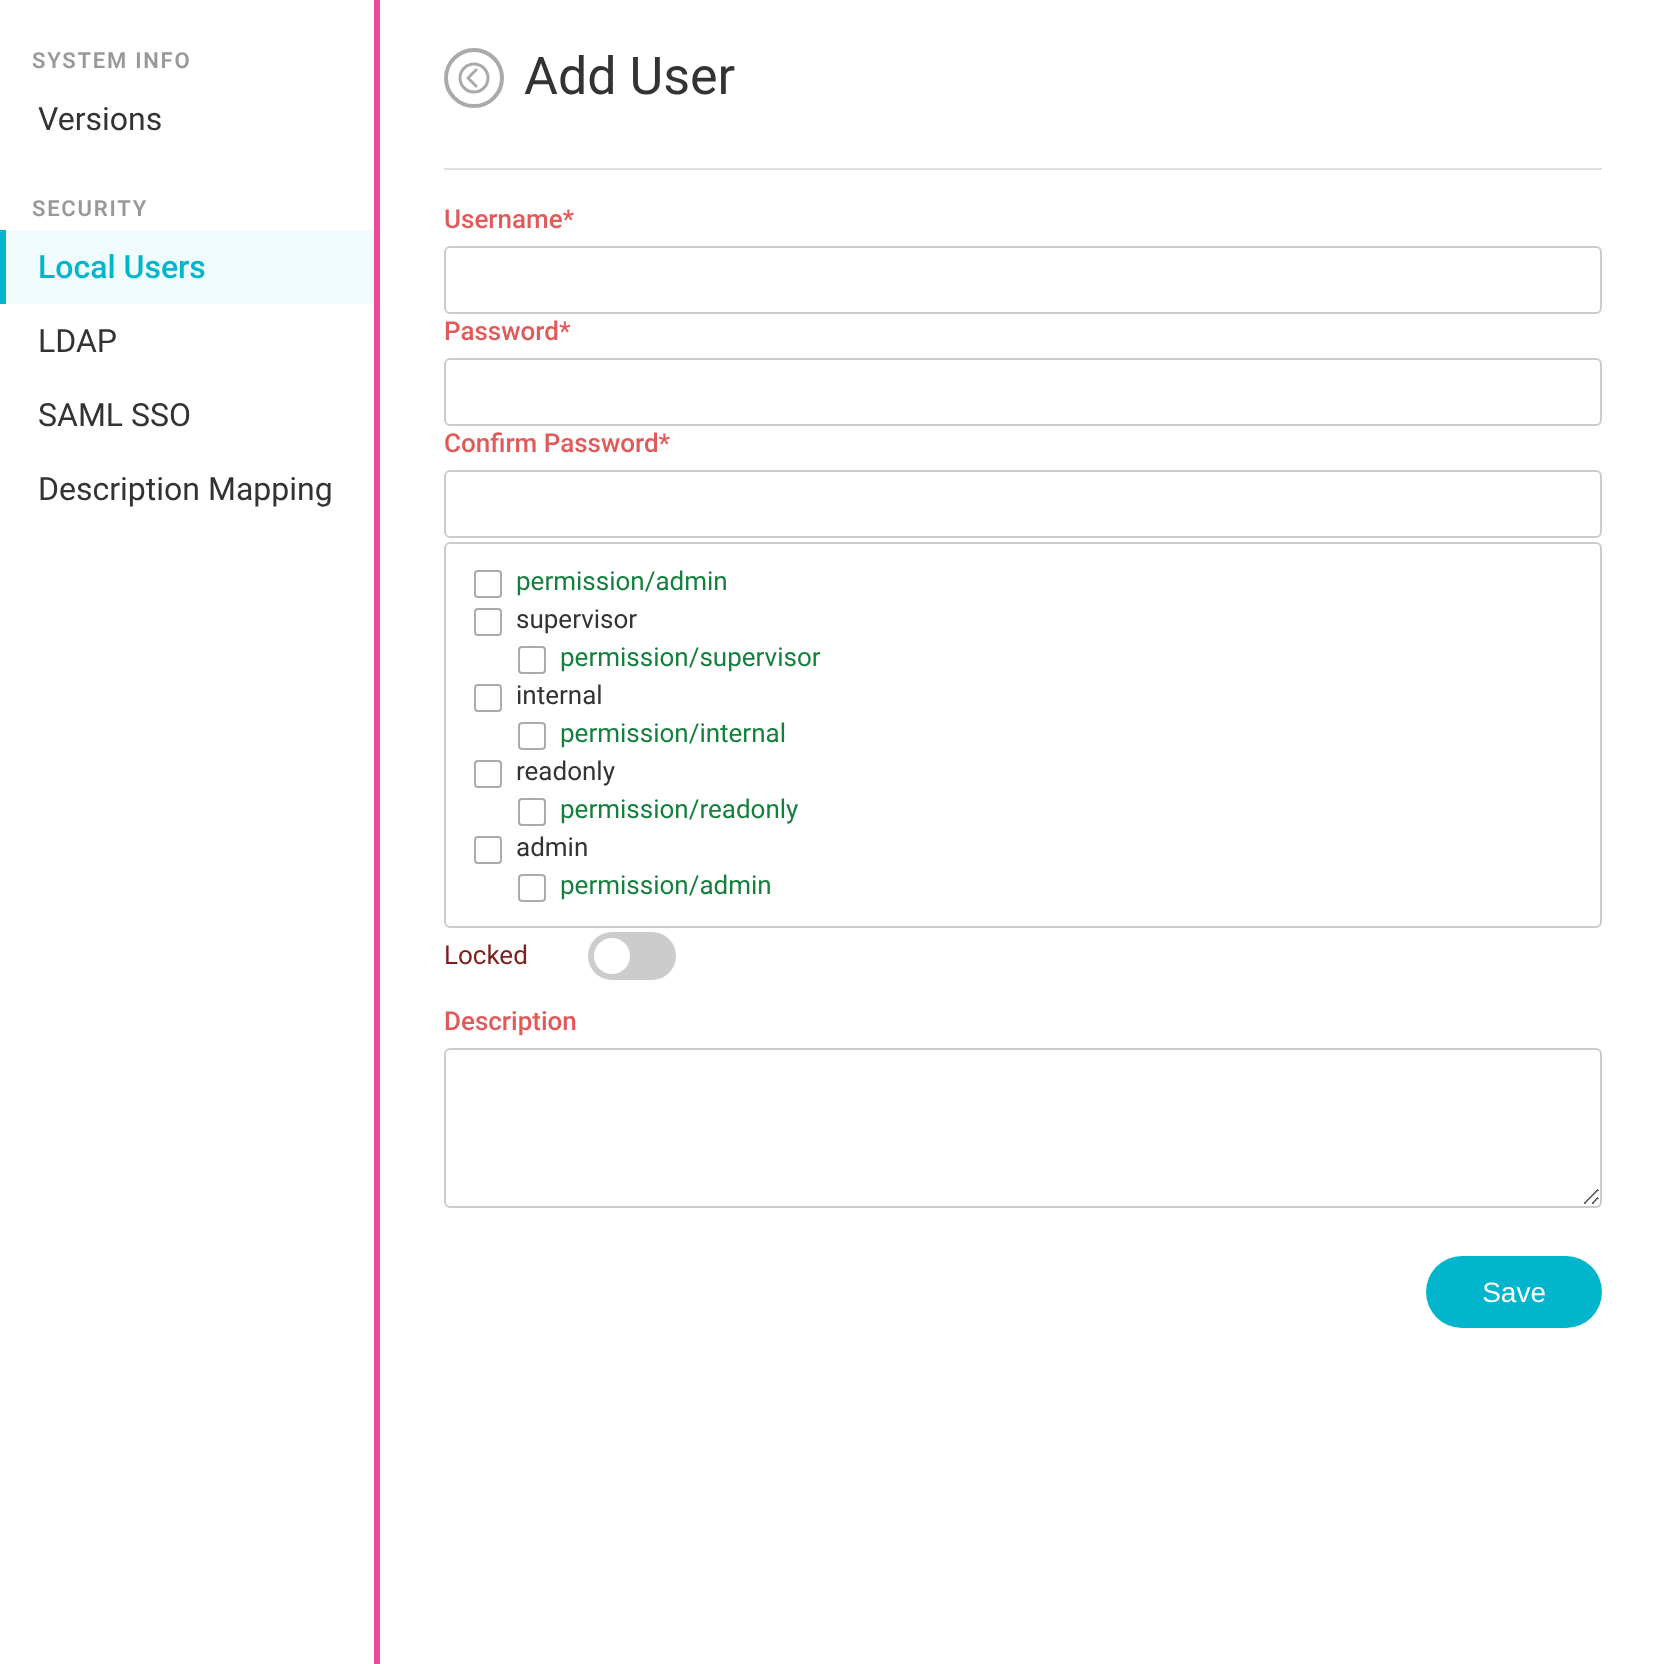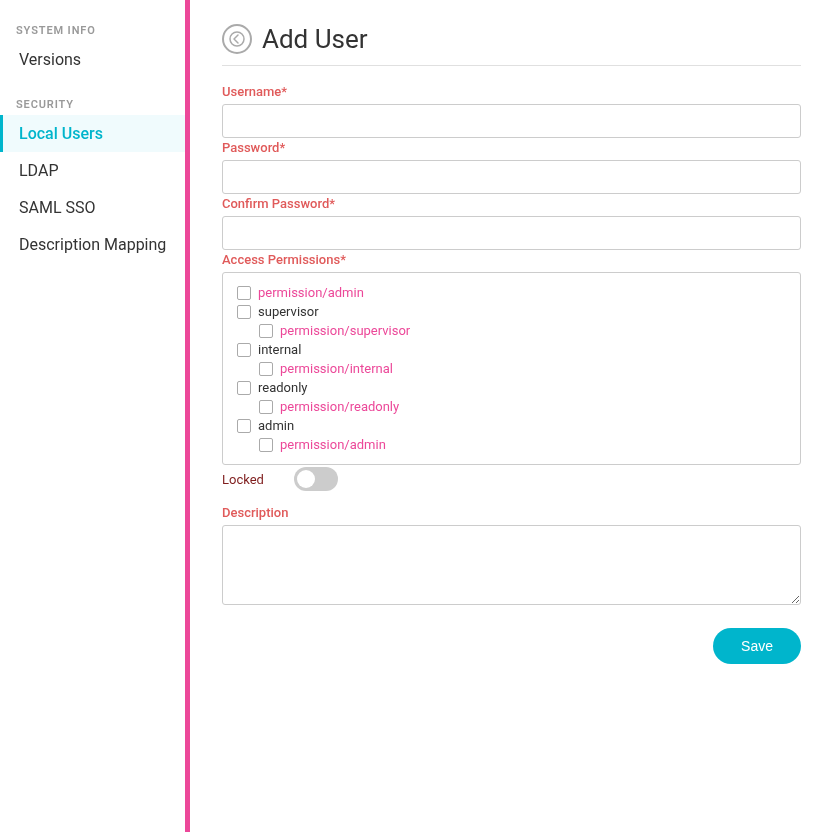--- a/index.html
+++ b/index.html
@@ -12,21 +12,21 @@
       width: 833px;
       overflow: hidden;
       background: #fff;
     }
 
     
     .sidebar {
       width: 190px;
       min-width: 190px;
       background: #fff;
-      border-right: 5px solid #ec4899;
+      border-right: 3px solid #ec4899;
       padding-top: 16px;
       height: 100%;
     }
     .sidebar-section-label {
       font-size: 11px;
       font-weight: 600;
       color: #999;
       letter-spacing: 0.08em;
       padding: 8px 16px 4px 16px;
       text-transform: uppercase;
@@ -53,21 +53,21 @@
       background: #fff;
     }
 
     
     .page-header {
       display: flex;
       align-items: center;
       gap: 10px;
       margin-bottom: 18px;
       border-bottom: 1px solid #e0e0e0;
-      padding-bottom: 11px;
+      padding-bottom: 30px;
     }
     .back-btn {
       width: 30px;
       height: 30px;
       border-radius: 50%;
       border: 2px solid #aaa;
       display: flex;
       align-items: center;
       justify-content: center;
       cursor: pointer;
@@ -150,21 +150,21 @@
       background: #fff;
       flex-shrink: 0;
       appearance: none;
       -webkit-appearance: none;
       cursor: pointer;
     }
     .perm-label {
       font-size: 13px;
     }
     .perm-label.blue {
-      color: #ec4899;
+      color: #15803d;
     }
 
     
     .toggle-row {
       display: flex;
       align-items: center;
       gap: 12px;
       margin-bottom: 14px;
     }
     .toggle-label-text {
@@ -271,21 +271,20 @@
     <label class="form-label">Password*</label>
     <input type="password" class="form-input" style="">
   </div>
 
   <div class="form-group">
     <label class="form-label">Confirm Password*</label>
     <input type="password" class="form-input" style="">
   </div>
 
   <div class="form-group">
-    <label class="form-label">Access Permissions*</label>
     <div class="permissions-box">
 
       <div class="perm-row">
         <input type="checkbox" class="perm-checkbox" style="">
         <span class="perm-label blue">permission/admin</span>
       </div>
 
       <div class="perm-row">
         <input type="checkbox" class="perm-checkbox" style="">
         <span class="perm-label">supervisor</span>

